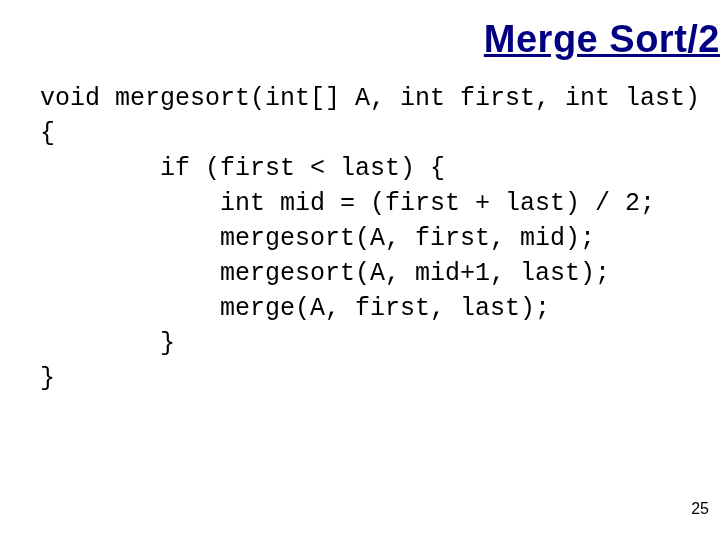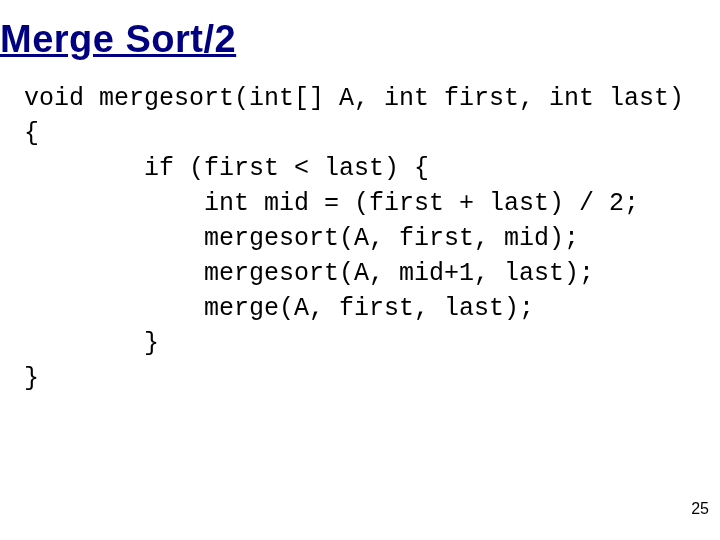--- a/index.html
+++ b/index.html
@@ -13,36 +13,36 @@
     overflow: hidden;
     position: relative;
   }
   .slide {
     width: 720px;
     height: 540px;
     position: relative;
     box-sizing: border-box;
   }
   .title {
-    text-align: left;
+    text-align: right;
     font-size: 38px;
     font-weight: bold;
     text-decoration: underline;
     color: #000080;
     padding-top: 18px;
     padding-bottom: 10px;
     letter-spacing: 0.5px;
   }
   .code {
     font-family: "Courier New", Courier, monospace;
     font-size: 25px;
     line-height: 1.4;
     white-space: pre;
     color: #000000;
-    padding-left: 24px;
+    padding-left: 40px;
     padding-top: 10px;
   }
   .pagenum {
     position: absolute;
     right: 11px;
     bottom: 22px;
     font-family: Arial, sans-serif;
     font-size: 16px;
     color: #000000;
   }

